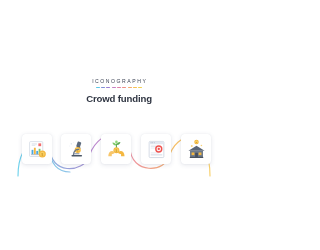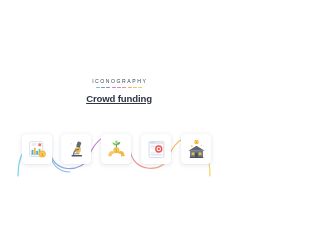--- a/index.html
+++ b/index.html
@@ -57,21 +57,20 @@
     flex: 0 0 auto;
   }
 
   #title {
     margin-top: 4px;
     font-size: 9.6px;
     font-weight: bold;
     color: #2f3542;
     letter-spacing: -0.15px;
     line-height: 12px;
-    text-decoration: underline;
   }
 
   
   #wave-layer {
     position: absolute;
     left: 0;
     top: 118px;
     width: 238px;
     height: 62px;
   }

